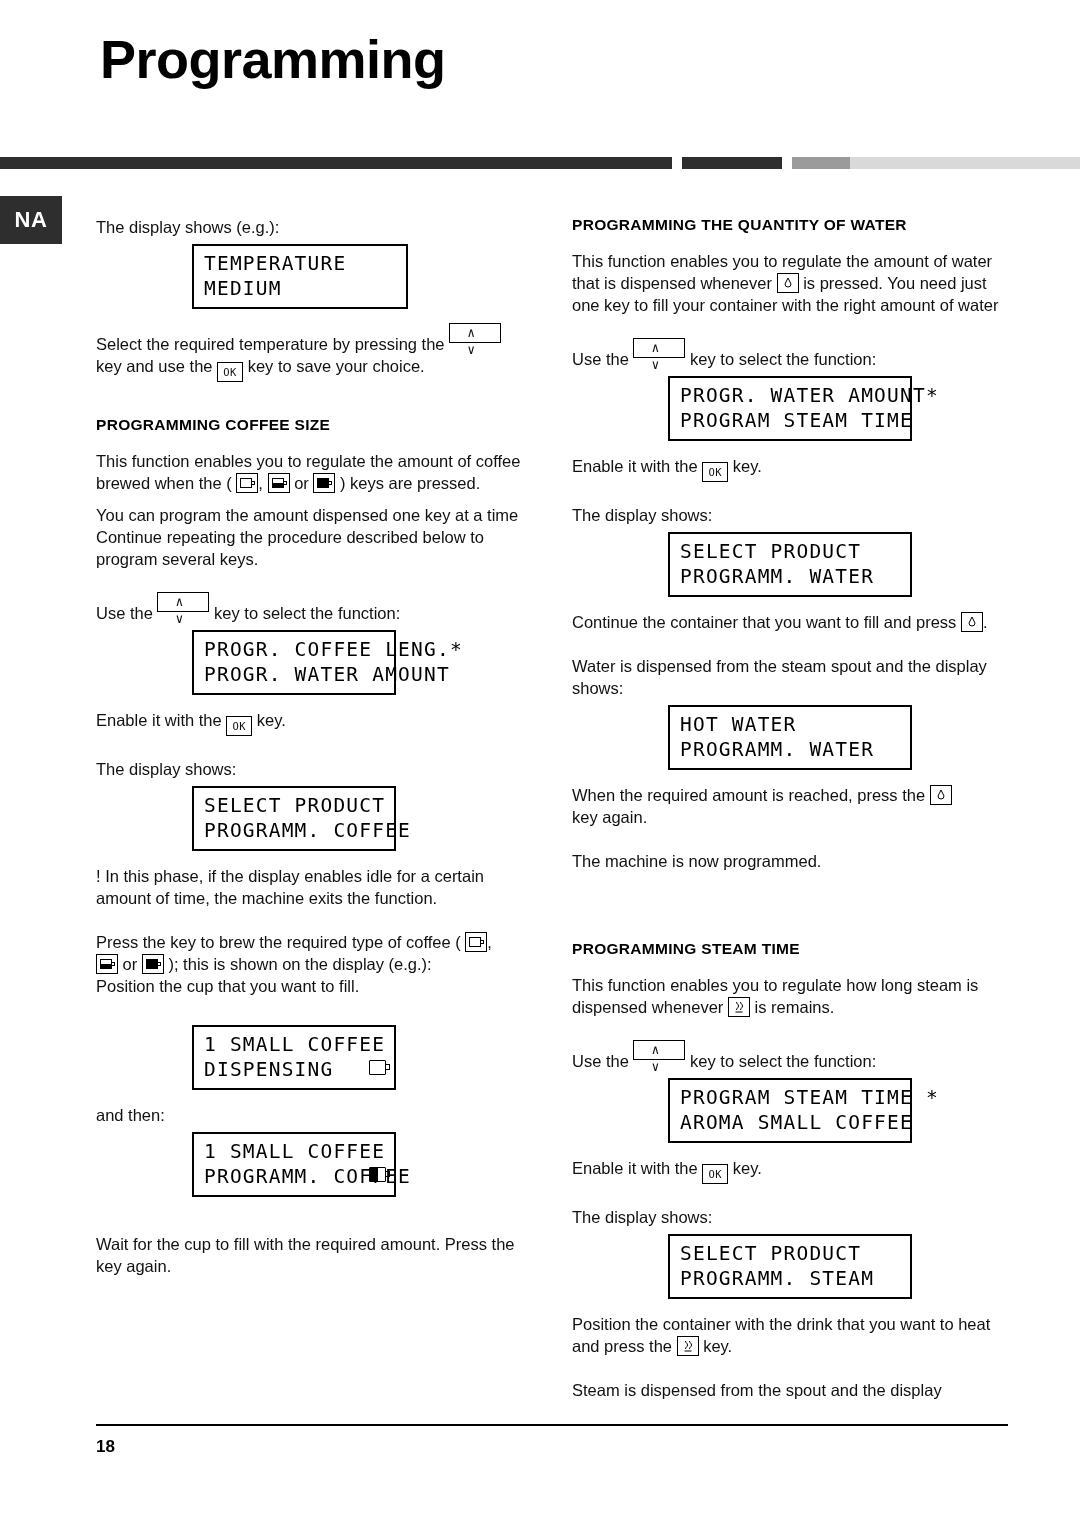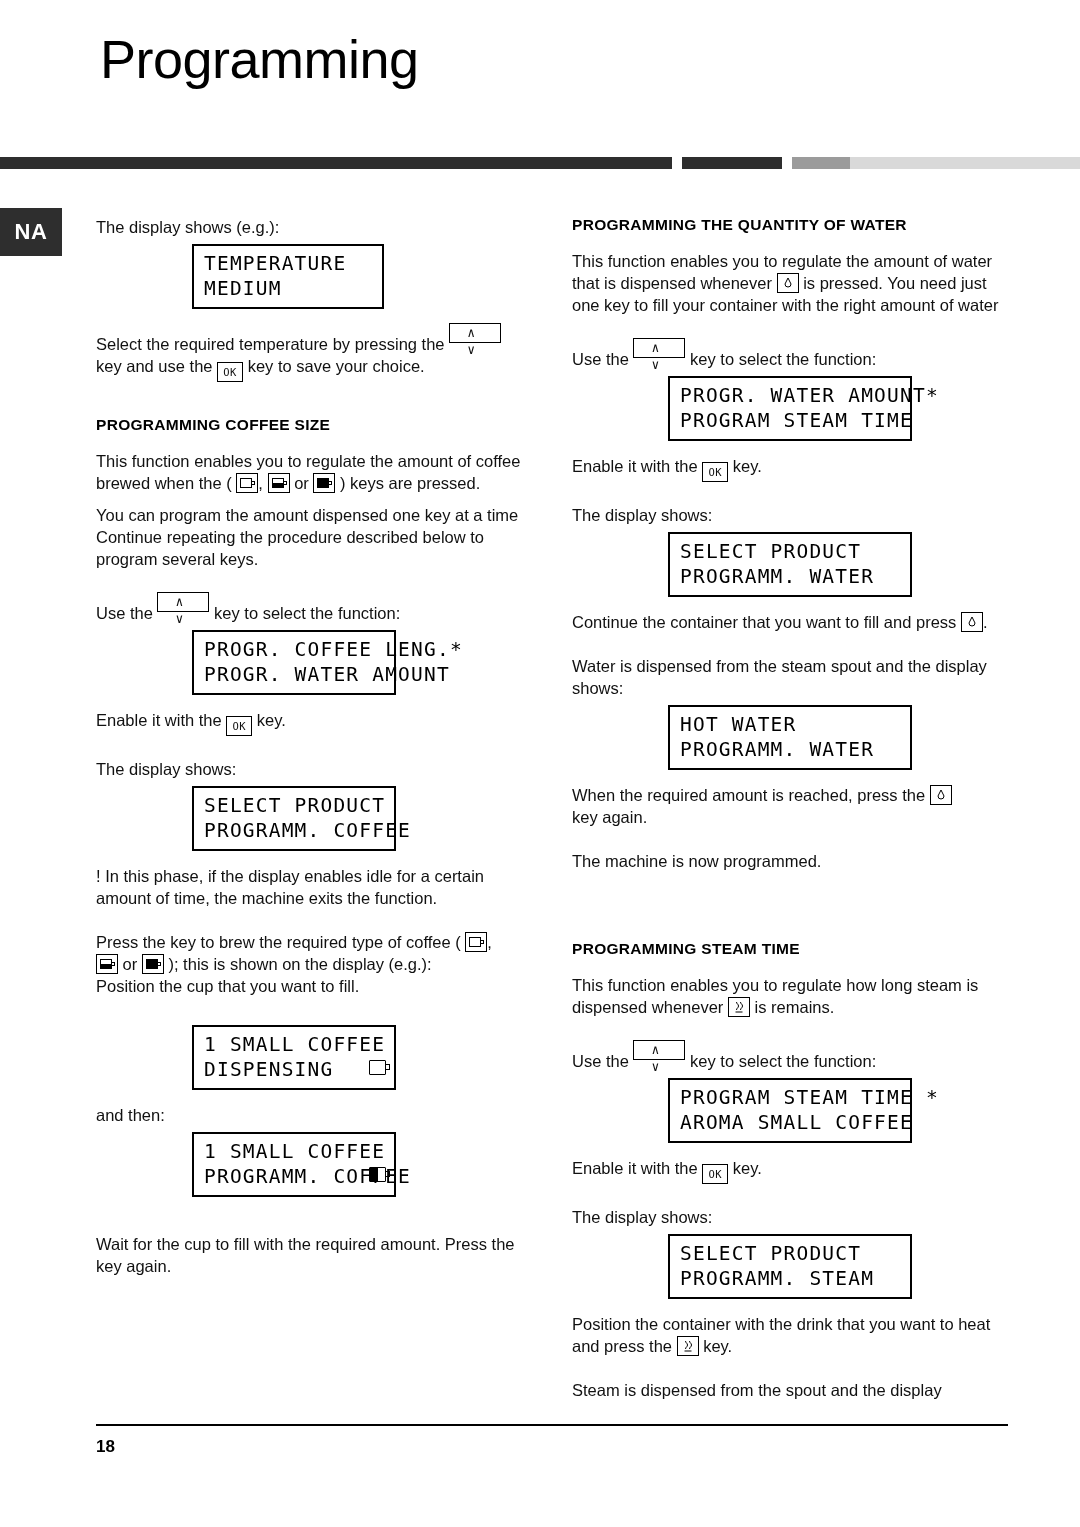--- a/index.html
+++ b/index.html
@@ -19,21 +19,21 @@
     position: relative;
     width: 1080px;
     height: 1527px;
   }
   
   .page-title {
     position: absolute;
     left: 100px;
     top: 32px;
     font-size: 54px;
-    font-weight: normal;
+    font-weight: bold;
     letter-spacing: -0.5px;
     line-height: 1;
   }
   .rule-band {
     position: absolute;
     left: 0;
     top: 157px;
     width: 1080px;
     height: 12px;
   }
@@ -43,21 +43,21 @@
     height: 12px;
   }
   .seg-dark   { left: 0;    width: 672px; background: #2e2e2e; }
   .seg-mid    { left: 682px; width: 100px; background: #2e2e2e; }
   .seg-grey   { left: 792px; width: 58px;  background: #9b9b9b; }
   .seg-light  { left: 850px; width: 230px; background: #d9d9d9; }
 
   .na-tab {
     position: absolute;
     left: 0;
-    top: 208px;
+    top: 196px;
     width: 62px;
     height: 48px;
     background: #2e2e2e;
     color: #ffffff;
     font-size: 22px;
     font-weight: bold;
     display: flex;
     align-items: center;
     justify-content: center;
     letter-spacing: 0.5px;
@@ -94,21 +94,21 @@
     box-sizing: border-box;
     padding: 5px 10px 6px 10px;
     font-family: "DejaVu Sans Mono", monospace;
     font-size: 19.5px;
     line-height: 25px;
     letter-spacing: 1.2px;
     margin: 6px 0 14px 0;
     position: relative;
   }
   .lcd .row { white-space: pre; position: relative; }
-  .lcd-indent-1 { margin-left: 96px; width: 192px; }
+  .lcd-indent-1 { margin-left: 96px; width: 216px; }
   .lcd-w-left   { margin-left: 96px; width: 204px; }
   .lcd-r        { margin-left: 96px; width: 244px; }
 
   
   .cupglyph {
     position: absolute;
     right: -2px;
     top: 3px;
     width: 17px;
     height: 15px;

